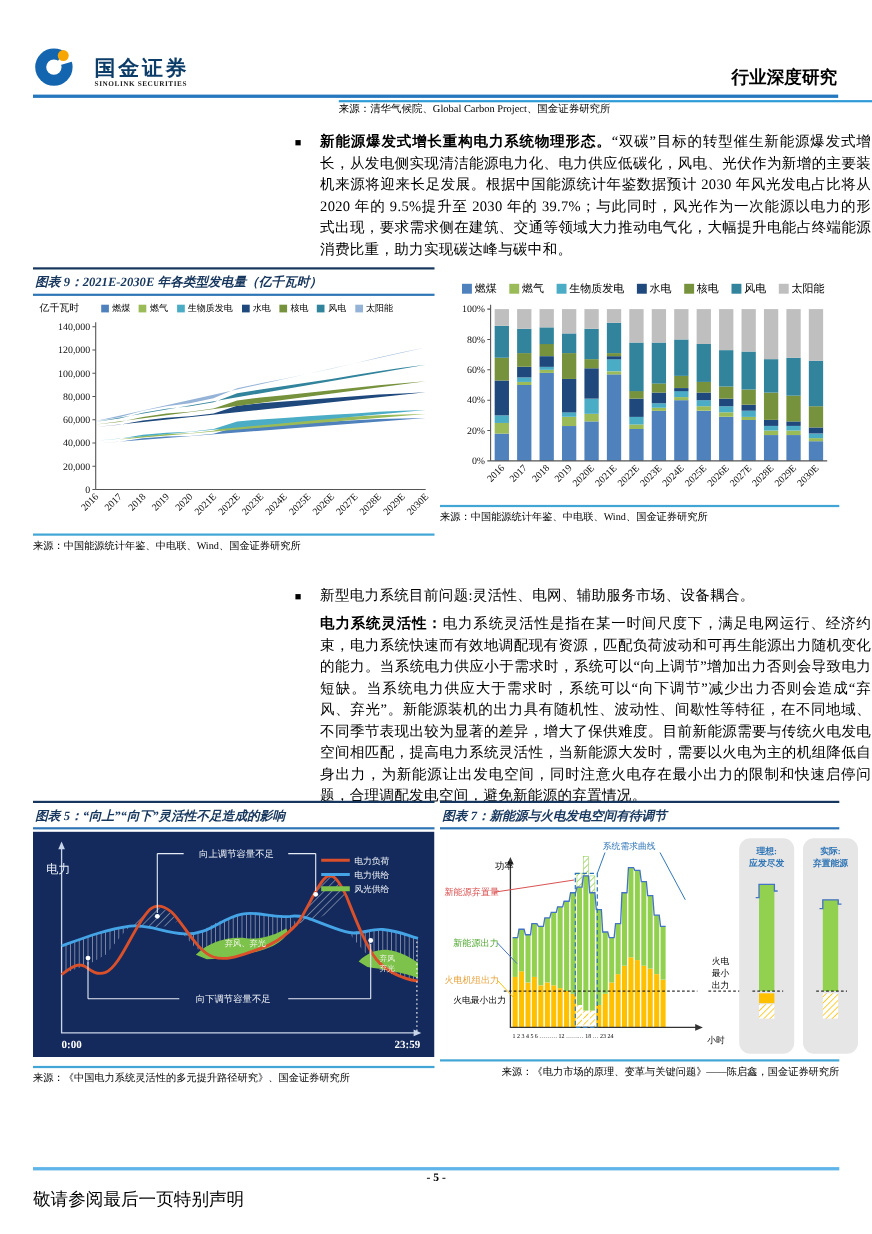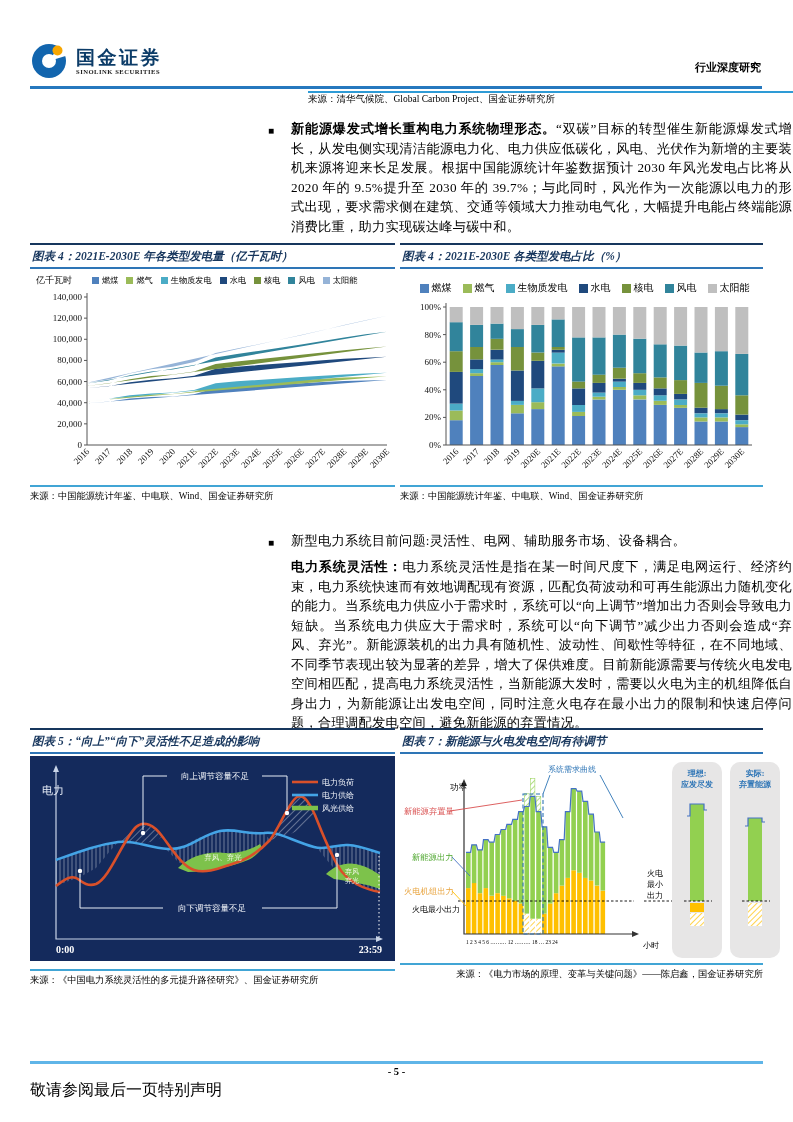--- a/index.html
+++ b/index.html
@@ -1,22 +1,22 @@
 <!DOCTYPE html>
 <html><head>
 <meta charset="utf-8">
 <style>
   html,body{margin:0;padding:0;background:#888;}
   .page{position:relative;width:793px;height:1122px;background:#fff;overflow:hidden;
         font-family:"Liberation Serif","DejaVu Serif",serif;color:#000;}
   
-  .logo{position:absolute;left:30px;top:42px;display:flex;align-items:center;gap:8px;}
+  .logo{position:absolute;left:30px;top:42px;display:flex;align-items:flex-end;gap:18px;}
   .logo-text .cn{font-size:19px;font-weight:bold;color:#0C3C68;letter-spacing:2.5px;line-height:20px;}
   .logo-text .en{font-size:6.6px;font-weight:bold;color:#1a1a1a;letter-spacing:0.5px;}
-  .doc-type{position:absolute;right:32px;top:60px;font-size:11px;font-weight:600;}
+  .doc-type{position:absolute;right:32px;top:60px;font-size:16px;font-weight:600;}
   .header-rule{position:absolute;left:30px;top:86px;width:732px;height:2.5px;background:#2678BE;}
   
   .top-source{position:absolute;left:268px;top:91px;width:523px;border-top:2px solid #2E9BD6;
               padding-top:0;font-size:9.5px;margin-left:40px;}
   
   .col-para{position:absolute;width:524px;font-size:13.2px;line-height:19.5px;
             text-align:justify;letter-spacing:0.3px;}
   .bullet-para{padding-left:23px;box-sizing:border-box;}
   .bullet-sq{position:absolute;left:0;top:2px;font-size:10px;}
   .lead{font-weight:bold;}
@@ -61,21 +61,21 @@
   <div class="header-rule"></div>
 
   <div class="top-source">来源：清华气候院、Global Carbon Project、国金证券研究所</div>
 
   <div class="col-para bullet-para" style="left:268px;top:119px;">
     <span class="bullet-sq">■</span>
     <span class="lead">新能源爆发式增长重构电力系统物理形态。</span><span>“双碳”目标的转型催生新能源爆发式增长，从发电侧实现清洁能源电力化、电力供应低碳化，风电、光伏作为新增的主要装机来源将迎来长足发展。根据中国能源统计年鉴数据预计 2030 年风光发电占比将从 2020 年的 9.5%提升至 2030 年的 39.7%；与此同时，风光作为一次能源以电力的形式出现，要求需求侧在建筑、交通等领域大力推动电气化，大幅提升电能占终端能源消费比重，助力实现碳达峰与碳中和。</span>
   </div>
 
   <div class="fig" style="left:30px;top:243px;width:365px;">
-    <div class="fig-title">图表 4：2021E-2030E 年各类型发电量（亿千瓦时）</div>
+    <div class="fig-title">图表 9：2021E-2030E 年各类型发电量（亿千瓦时）</div>
     <div class="lg-row">
       <span class="unit-label">亿千瓦时</span>
       <span id="fig3-legend" style="display:inline-flex;gap:8px;flex-wrap:wrap;">
           <span class="lg-item"><span class="lg-sq" style="background: rgb(79, 129, 189);"></span>燃煤</span>
           <span class="lg-item"><span class="lg-sq" style="background: rgb(155, 187, 89);"></span>燃气</span>
           <span class="lg-item"><span class="lg-sq" style="background: rgb(75, 172, 198);"></span>生物质发电</span>
           <span class="lg-item"><span class="lg-sq" style="background: rgb(31, 73, 125);"></span>水电</span>
           <span class="lg-item"><span class="lg-sq" style="background: rgb(118, 146, 60);"></span>核电</span>
           <span class="lg-item"><span class="lg-sq" style="background: rgb(49, 132, 155);"></span>风电</span>
           <span class="lg-item"><span class="lg-sq" style="background: rgb(149, 179, 215);"></span>太阳能</span>
@@ -120,21 +120,20 @@
         <text transform="translate(274.3,165) rotate(-45)" text-anchor="end" font-size="9" fill="#111">2026E</text>
         <text transform="translate(295.7,165) rotate(-45)" text-anchor="end" font-size="9" fill="#111">2027E</text>
         <text transform="translate(317.1,165) rotate(-45)" text-anchor="end" font-size="9" fill="#111">2028E</text>
         <text transform="translate(338.6,165) rotate(-45)" text-anchor="end" font-size="9" fill="#111">2029E</text>
         <text transform="translate(360.0,165) rotate(-45)" text-anchor="end" font-size="9" fill="#111">2030E</text>
       </svg>
     <div class="fig-bottom">来源：中国能源统计年鉴、中电联、Wind、国金证券研究所</div>
   </div>
 
   <div class="fig" style="left:400px;top:243px;width:363px;">
-    <div class="fig-title">图表 4：2021E-2030E 各类型发电占比（%）</div>
     <div class="lg-row big">
       <span id="fig4-legend" style="display:inline-flex;gap:11px;flex-wrap:wrap;">
           <span class="lg-item"><span class="lg-sq" style="background: rgb(79, 129, 189);"></span>燃煤</span>
           <span class="lg-item"><span class="lg-sq" style="background: rgb(155, 187, 89);"></span>燃气</span>
           <span class="lg-item"><span class="lg-sq" style="background: rgb(75, 172, 198);"></span>生物质发电</span>
           <span class="lg-item"><span class="lg-sq" style="background: rgb(31, 73, 125);"></span>水电</span>
           <span class="lg-item"><span class="lg-sq" style="background: rgb(118, 146, 60);"></span>核电</span>
           <span class="lg-item"><span class="lg-sq" style="background: rgb(49, 132, 155);"></span>风电</span>
           <span class="lg-item"><span class="lg-sq" style="background: rgb(191, 191, 191);"></span>太阳能</span>
         </span>

